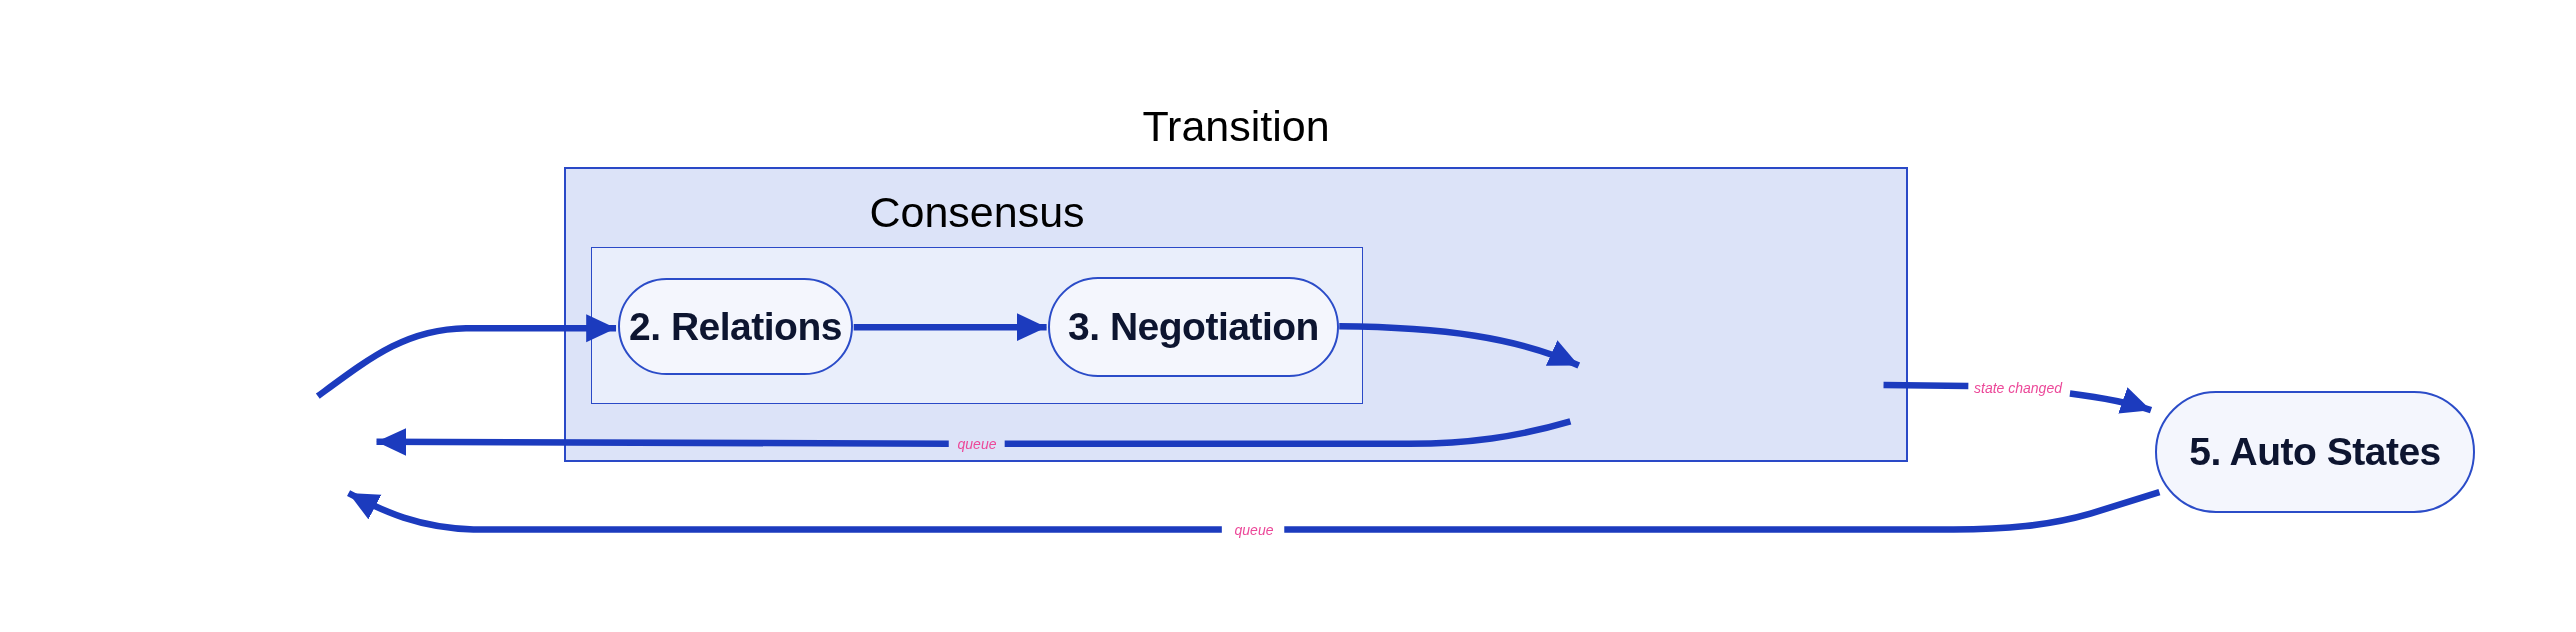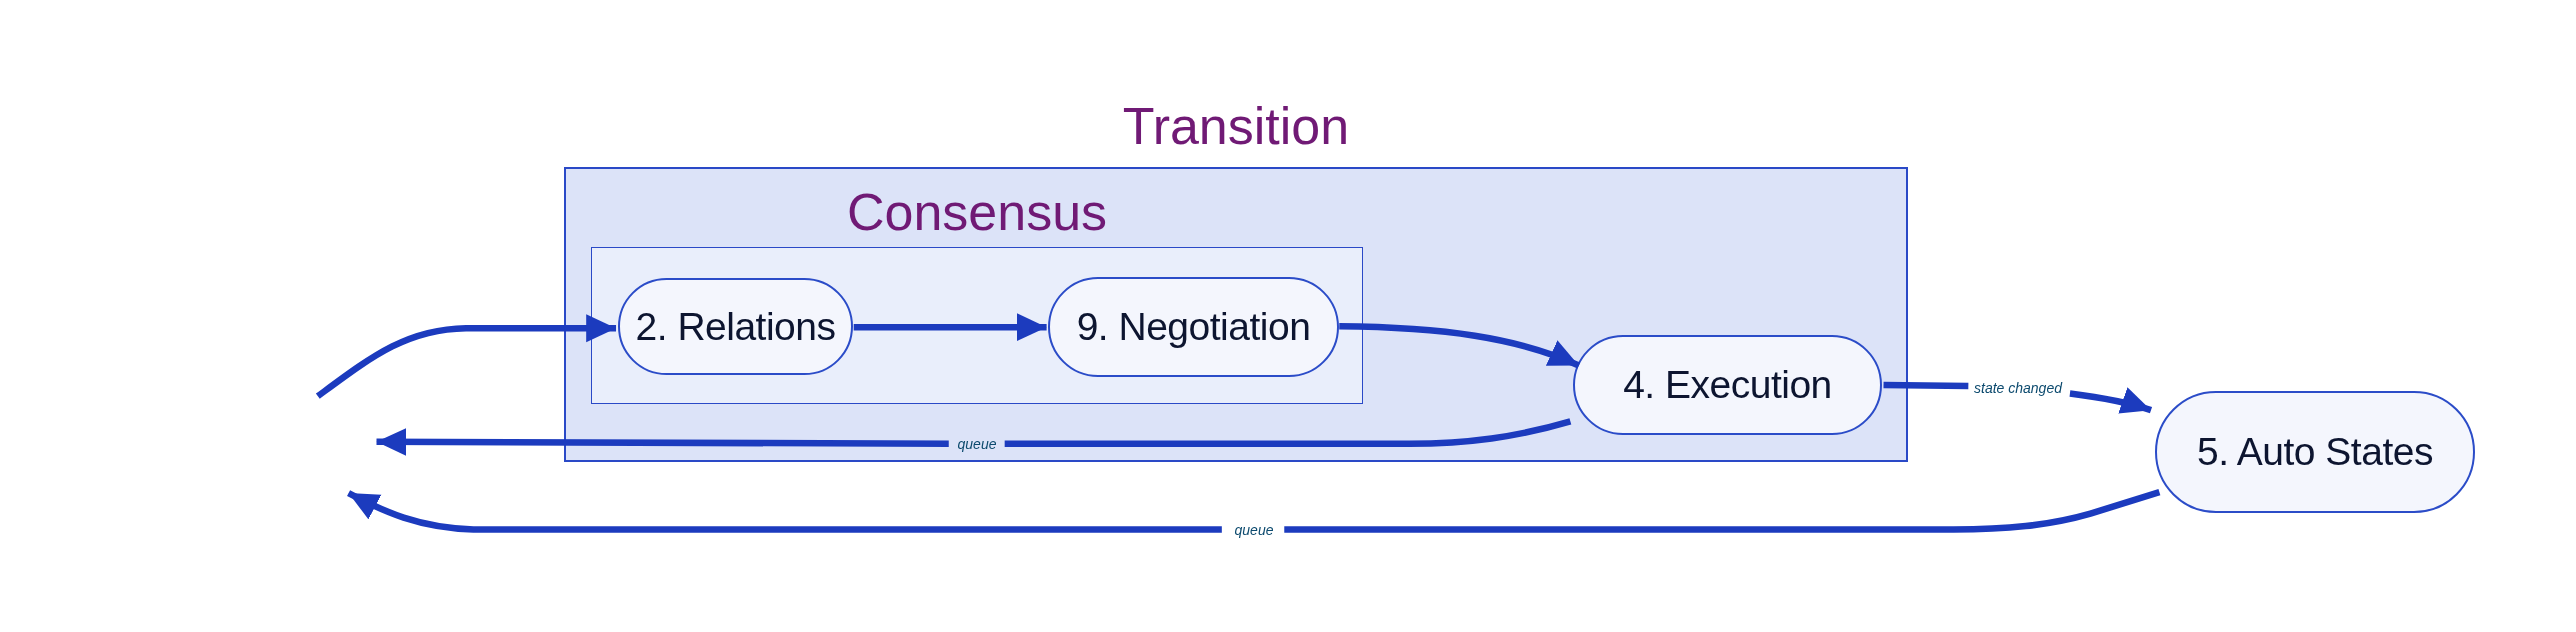--- a/index.html
+++ b/index.html
@@ -29,42 +29,42 @@
   #consensus-box {
     left: 591px; top: 247px;
     width: 772px; height: 157px;
     background: #e9eefb;
     border-width: 1.9px;
     z-index: 2;
   }
   .group-title {
     position: absolute;
     text-align: center;
-    font-size: 52px;
+    font-size: 43px;
     line-height: 58px;
-    color: #701a75;
+    color: #000000;
     z-index: 3;
     white-space: nowrap;
   }
   #transition-title { left: 564px; width: 1344px; top: 97px; }
   #consensus-title  { left: 591px; width: 772px;  top: 183px; }
   .node {
     position: absolute;
     box-sizing: border-box;
     background: #f4f6fd;
     border: 2.8px solid #2b4cc8;
     border-radius: 931px;
     display: flex;
     align-items: center;
     justify-content: center;
     z-index: 4;
   }
   .node .node-label {
     font-size: 39px;
-    font-weight: normal;
+    font-weight: bold;
     letter-spacing: -0.5px;
     color: #0d1530;
     white-space: nowrap;
   }
   #node-mutation    { left: 93px;  top: 393px; width: 277px; height: 100px; }
   #node-relations   { left: 618px;  top: 278px; width: 235px; height: 97px; z-index: 4; }
   #node-negotiation { left: 1048px; top: 277px; width: 291px; height: 100px; z-index: 4; }
   #node-execution   { left: 1573px; top: 335px; width: 309px; height: 100px; }
   #node-auto-states { left: 2155px; top: 391px; width: 320px; height: 122px; }
   #edges-svg {
@@ -78,21 +78,21 @@
     fill: none;
     stroke: #1c3bbe;
     stroke-width: 7px;
     stroke-linejoin: round;
   }
   .edge-label {
     position: absolute;
     text-align: center;
     font-size: 14px;
     font-style: italic;
-    color: #0c4a6e;
+    color: #ec4899;
     line-height: 18.6px;
     z-index: 6;
     white-space: nowrap;
   }
   #label-state-changed { left: 1925px; top: 379px; width: 186px; }
   #label-queue-exec    { left: 921px;  top: 435px; width: 112px; }
   #label-queue-auto    { left: 1198px; top: 521px; width: 112px; }
 </style>
 </head>
 <body>
@@ -102,24 +102,21 @@
   <div id="transition-box" class="group-box"></div>
   <div id="consensus-box" class="group-box"></div>
 
   <div id="transition-title" class="group-title">Transition</div>
   <div id="consensus-title" class="group-title">Consensus</div>
 
   <div id="node-relations" class="node">
     <span class="node-label">2. Relations</span>
   </div>
   <div id="node-negotiation" class="node">
-    <span class="node-label">9. Negotiation</span>
-  </div>
-  <div id="node-execution" class="node">
-    <span class="node-label">4. Execution</span>
+    <span class="node-label">3. Negotiation</span>
   </div>
   <div id="node-auto-states" class="node">
     <span class="node-label">5. Auto States</span>
   </div>
 
   <svg id="edges-svg" viewBox="0 0 2764 679" xmlns="http://www.w3.org/2000/svg">
     <defs>
       <marker id="ah" markerUnits="userSpaceOnUse" markerWidth="33" markerHeight="31" refX="32" refY="15" orient="auto">
         <path d="M 0,0 L 32,15 L 0,30 Z" fill="#1c3bbe"></path>
       </marker>

